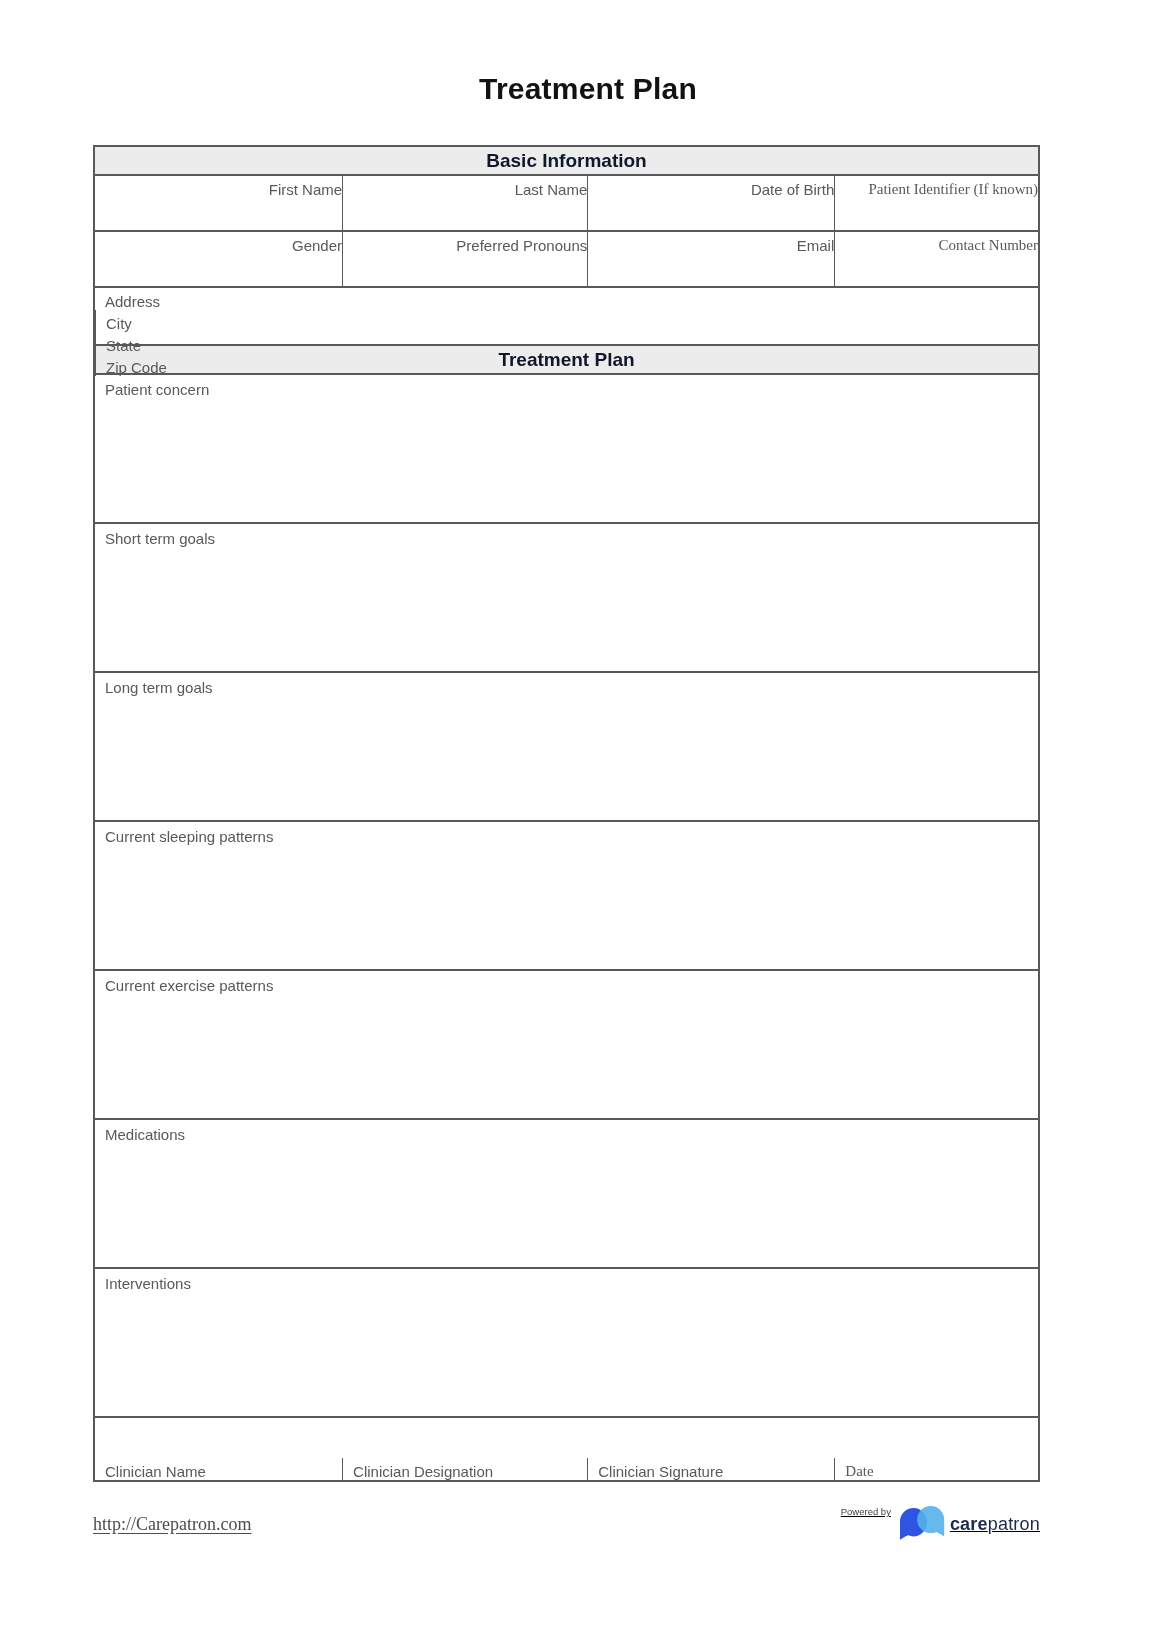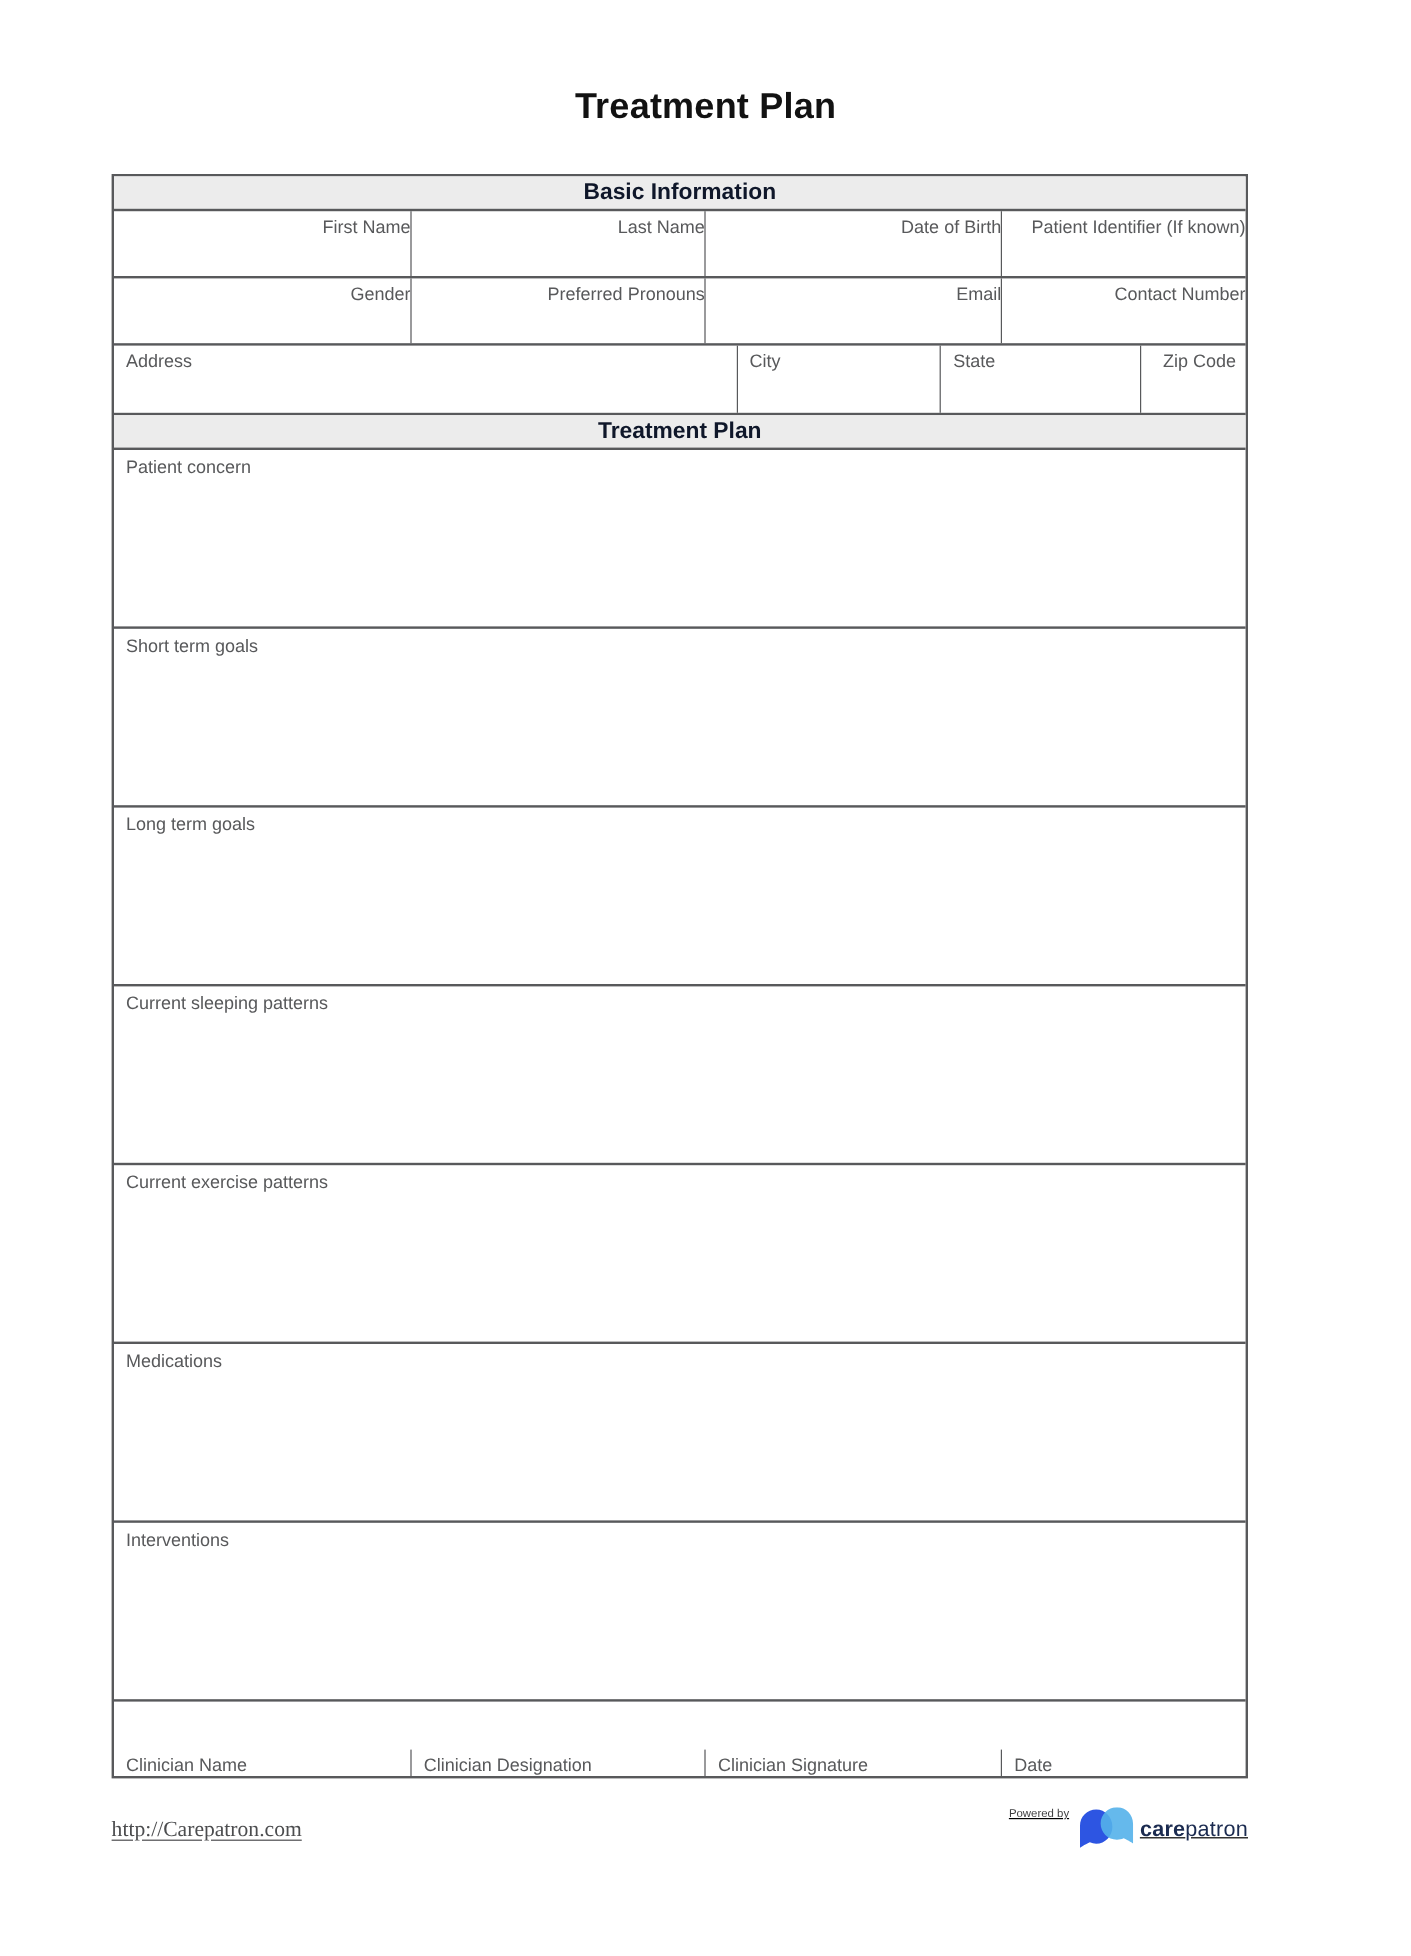--- a/index.html
+++ b/index.html
@@ -28,32 +28,32 @@
   .sec-head{
     height:29px;
     background:var(--header-bg);
     text-align:center;
     font-size:19px;font-weight:700;color:#0f172a;
     line-height:28px;
     border-bottom:2px solid var(--border);
   }
   .row{display:flex;border-bottom:2px solid var(--border);}
   .row.r-input{height:56px;text-align:right;}
-  .row.r-address{height:58px;}
+  .row.r-address{height:58px;flex-direction:column;}
   .row.r-sign{height:62px;border-bottom:none;align-items:flex-end;}
   .cell{
     flex:0 0 auto;
     padding:5px 0 0 10px;
     font-size:15px;color:var(--label);
     border-left:1px solid var(--border);
     overflow:hidden;
   }
   .cell:first-child{border-left:none;}
-  .w-q1{width:26.2%;} .w-q2{width:26.0%;} .w-q3{width:26.2%;} .w-q4{width:21.6%;}
-  .w-addr{width:55.0%;} .w-city{width:18.0%;} .w-state{width:17.7%;} .w-zip{width:9.3%;text-align:center;}
+  .w-q1{width:26.2%;} .w-q2{width:26.0%;} .w-q3{width:26.2%;} .w-q4{width:21.6%;font-family:Liberation Serif, serif;}
+  .w-addr{width:55.0%;} .w-city{width:18.0%;} .w-state{width:17.7%;} .w-zip{width:9.3%;}
   .bigbox{
     height:149px;
     border-bottom:2px solid var(--border);
     padding:6px 0 0 10px;
     font-size:15px;color:var(--label);
   }
   .footer{
     width:947px;margin:24px 0 0 93px;
     display:flex;justify-content:space-between;align-items:center;
   }

